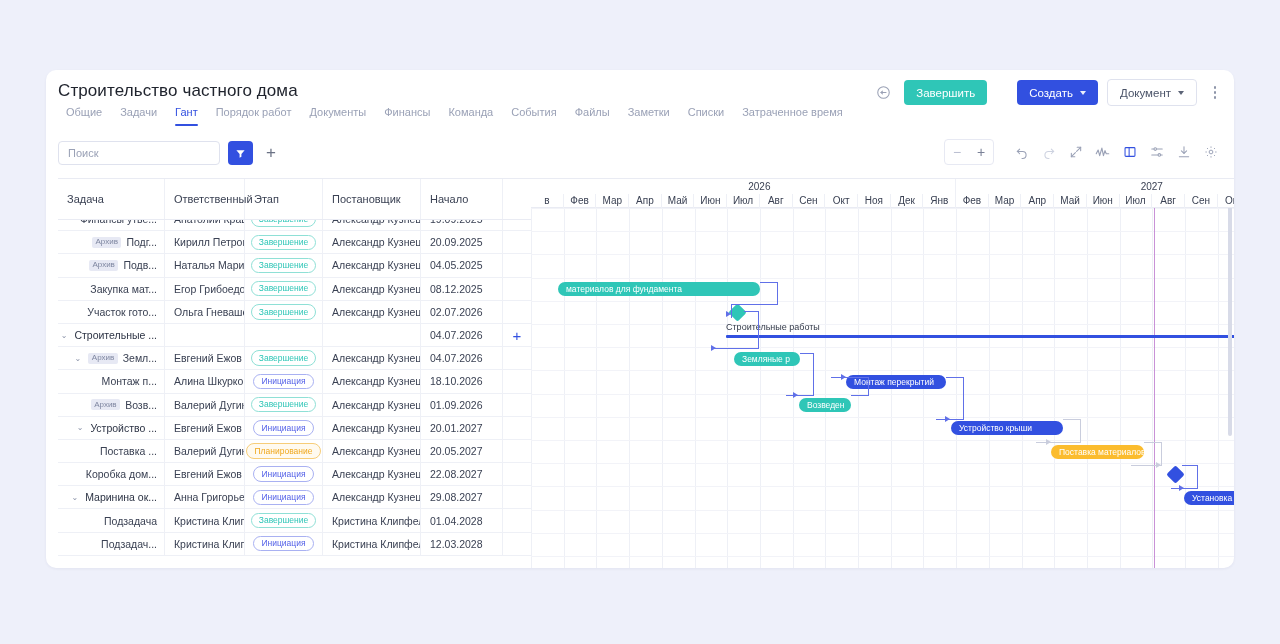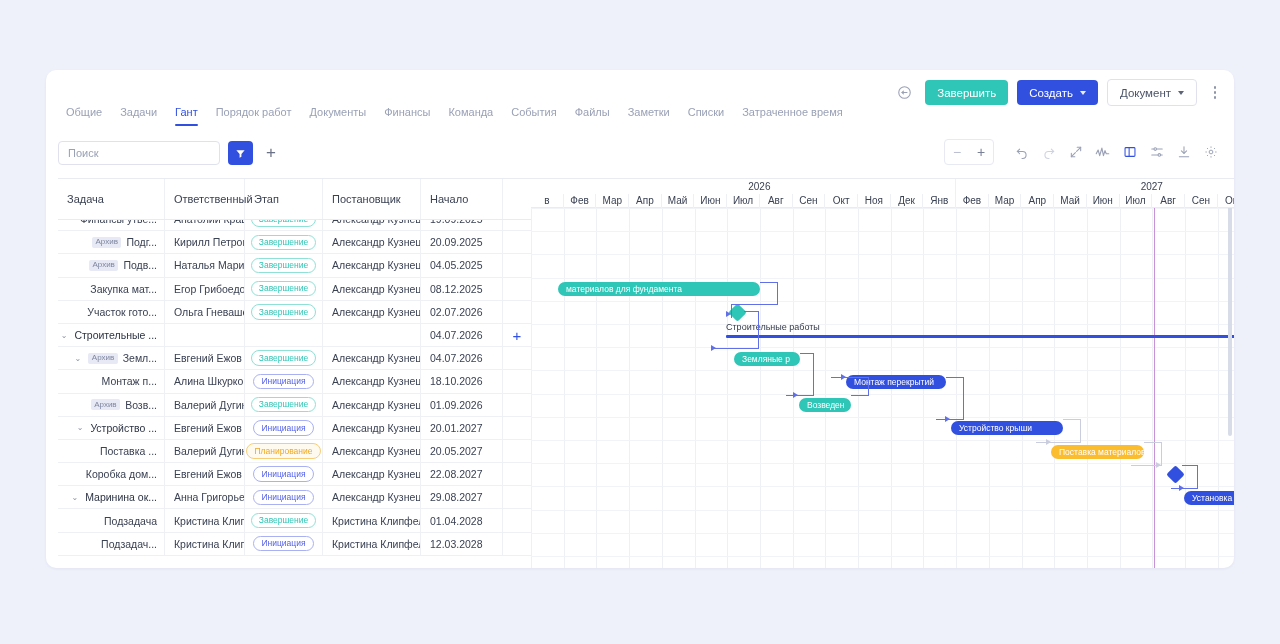--- a/index.html
+++ b/index.html
@@ -24,21 +24,21 @@
   .hdr-actions{position:absolute;right:10px;top:9px;display:flex;align-items:center;gap:9px;}
   .icon-btn-link{
     width:24px;height:24px;border-radius:50%;
     display:flex;align-items:center;justify-content:center;color:#9aa1b5;cursor:pointer;
   }
   .btn{
     height:25px;border-radius:4px;display:flex;align-items:center;justify-content:center;
     padding:0 12px;font-size:11.5px;cursor:pointer;white-space:nowrap;
   }
   .btn-teal{background:#2fc6b7;color:#fff;}
-  .btn-blue{background:#3250e0;color:#fff;gap:7px;}
+  .btn-blue{background:#3250e0;color:#fff;gap:7px;margin-left:21px;}
   .btn-ghost{background:#fff;color:#4a5368;border:1px solid #dfe2ee;gap:7px;}
   .caret{width:0;height:0;border-left:3.5px solid transparent;border-right:3.5px solid transparent;border-top:4px solid currentColor;opacity:.9;}
   .kebab{width:18px;height:24px;display:flex;flex-direction:column;align-items:center;justify-content:center;gap:2.5px;cursor:pointer;}
   .kebab i{width:2.5px;height:2.5px;border-radius:50%;background:#8d94a8;display:block;}
   
   .tabs{position:absolute;left:11px;top:36px;display:flex;gap:0;}
   .tab{
     font-size:11px;color:#9aa1b6;padding:0 9px 8px 9px;cursor:pointer;position:relative;white-space:nowrap;
   }
   .tab.active{color:#3250e0;}
@@ -146,20 +146,21 @@
   .vscroll{
     position:absolute;right:2px;top:18px;width:4px;height:240px;background:#d8dbe8;border-radius:3px;
   }
 </style>
 </head>
 <body>
 
 <div class="app-card">
 
   <div class="hdr">
+    <div class="proj-title">Строительство частного дома</div>
 
     <div class="hdr-actions">
       <div class="icon-btn-link">
         <svg width="15" height="15" viewBox="0 0 24 24" fill="none" stroke="currentColor" stroke-width="1.7" stroke-linecap="round">
           <circle cx="12" cy="12" r="9.2"></circle>
             <path d="M8 12h8"></path>
             <path d="M10.3 9.7 8 12l2.3 2.3"></path>
         </svg>
       </div>
       <div class="btn btn-teal">Завершить</div>

